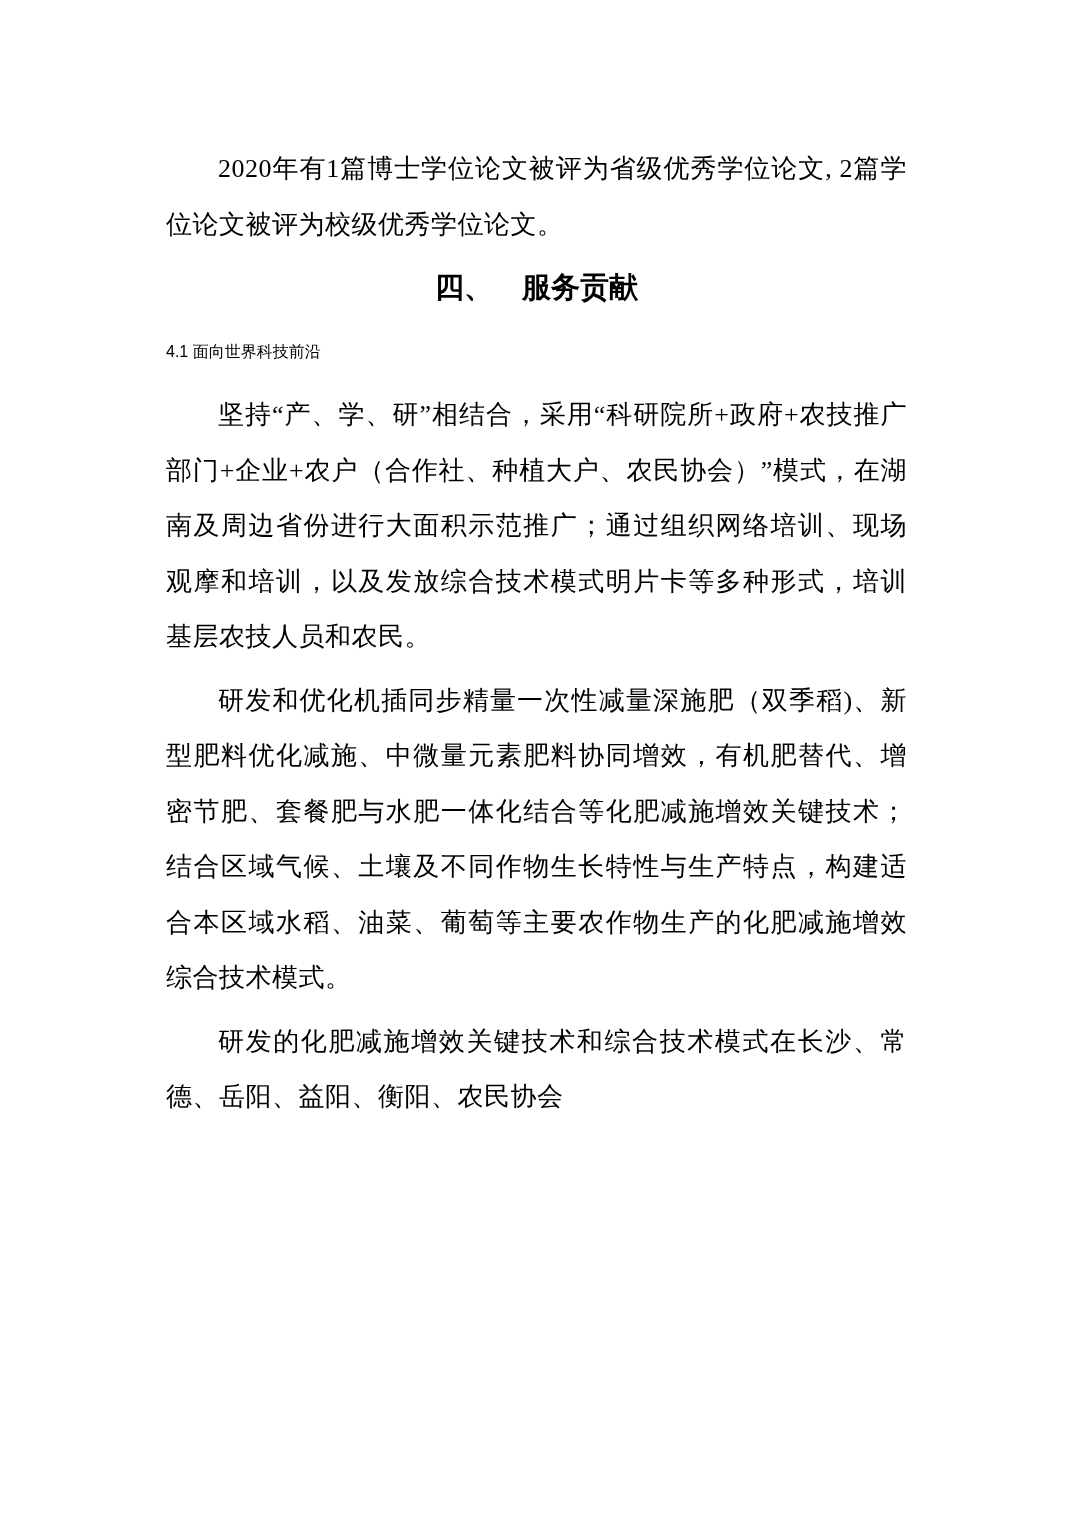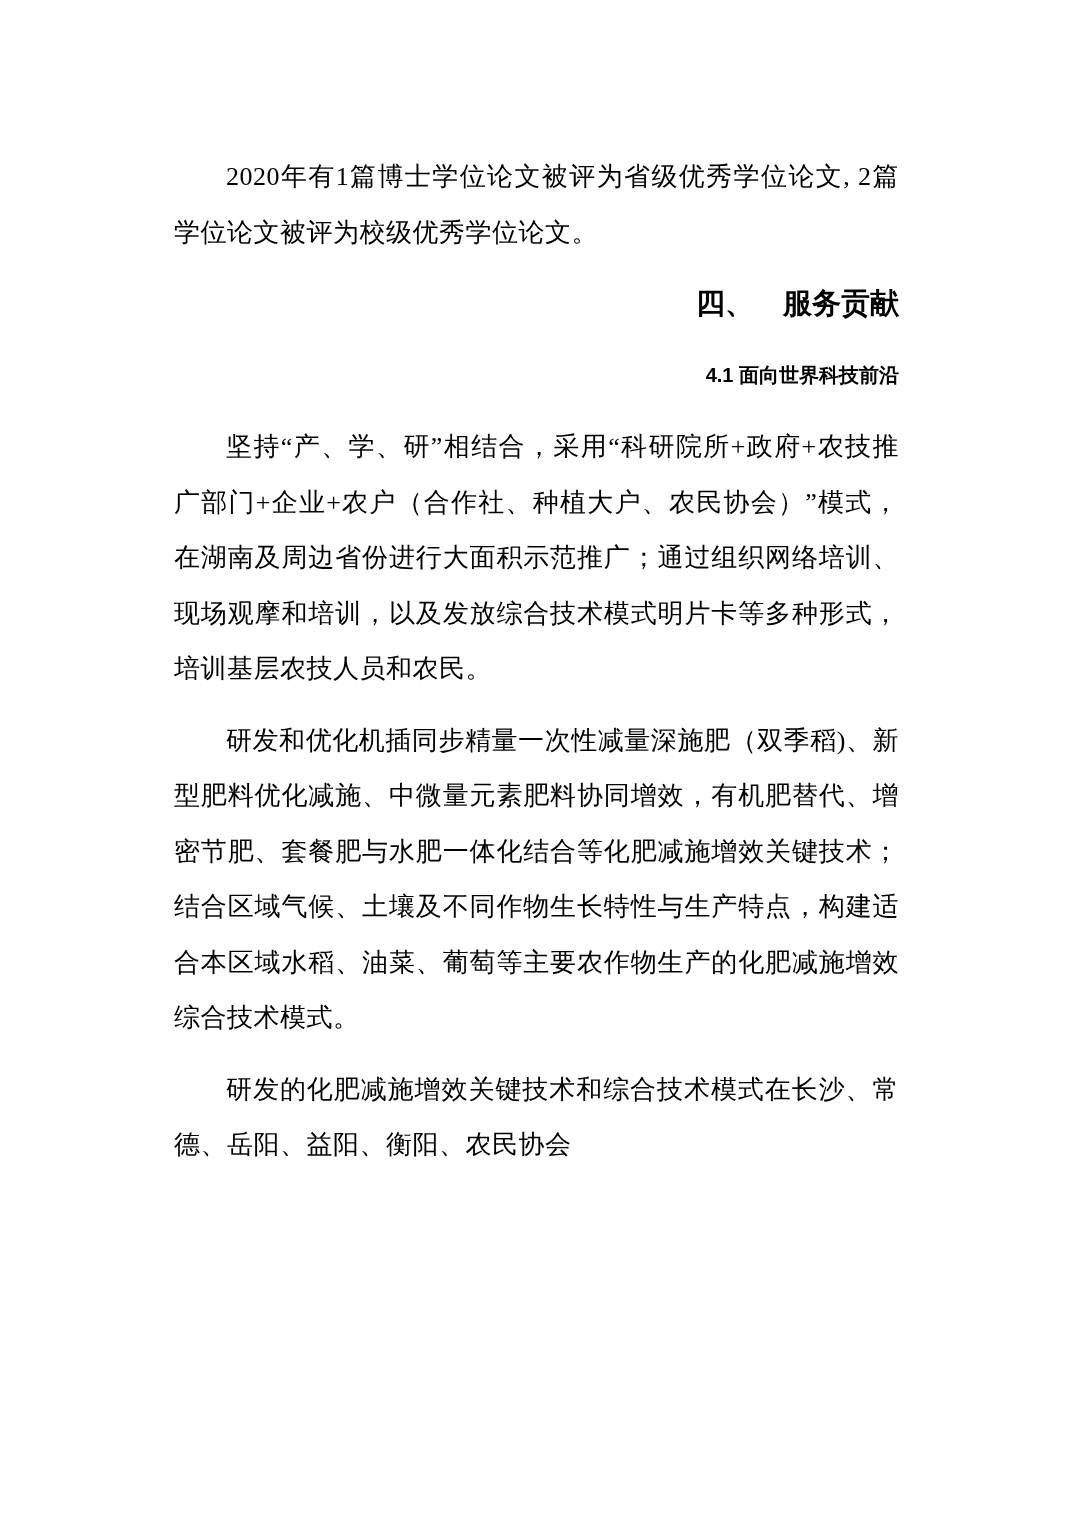--- a/index.html
+++ b/index.html
@@ -15,47 +15,47 @@
   .page {
     width: 1074px;
     height: 1520px;
     background: #ffffff;
     box-sizing: border-box;
   }
   .content {
     padding: 133px 159px 0 158px;
   }
   .content p {
-    margin: 16px;
+    margin: 8px;
     padding: 0;
     color: #000000;
   }
   .body-para {
     font-family: "Liberation Serif", "DejaVu Serif", serif;
     font-size: 26px;
     line-height: 55.5px;
     text-align: justify;
     text-indent: 2em;
     letter-spacing: 0.5px;
   }
   .heading-major {
     font-family: "Liberation Sans", "DejaVu Sans", sans-serif;
     font-weight: 700;
     font-size: 29px;
     line-height: 55.5px;
     text-indent: 0;
-    text-align: right;
+    text-align: center;
   }
   .heading-sub {
     font-family: "Liberation Sans", "DejaVu Sans", sans-serif;
-    font-weight: 700;
-    font-size: 20px;
+    font-weight: 400;
+    font-size: 16px;
     line-height: 55.5px;
     text-indent: 0;
-    text-align: right;
+    text-align: left;
   }
 </style>
 </head>
 <body style="background: rgb(255, 255, 255);">
 
 <div class="page">
   <div class="content" id="doc-content">
       <p class="body-para">2020年有1篇博士学位论文被评为省级优秀学位论文, 2篇学位论文被评为校级优秀学位论文。</p>
       <p class="heading-major">四、　服务贡献</p>
       <p class="heading-sub">4.1 面向世界科技前沿</p>

